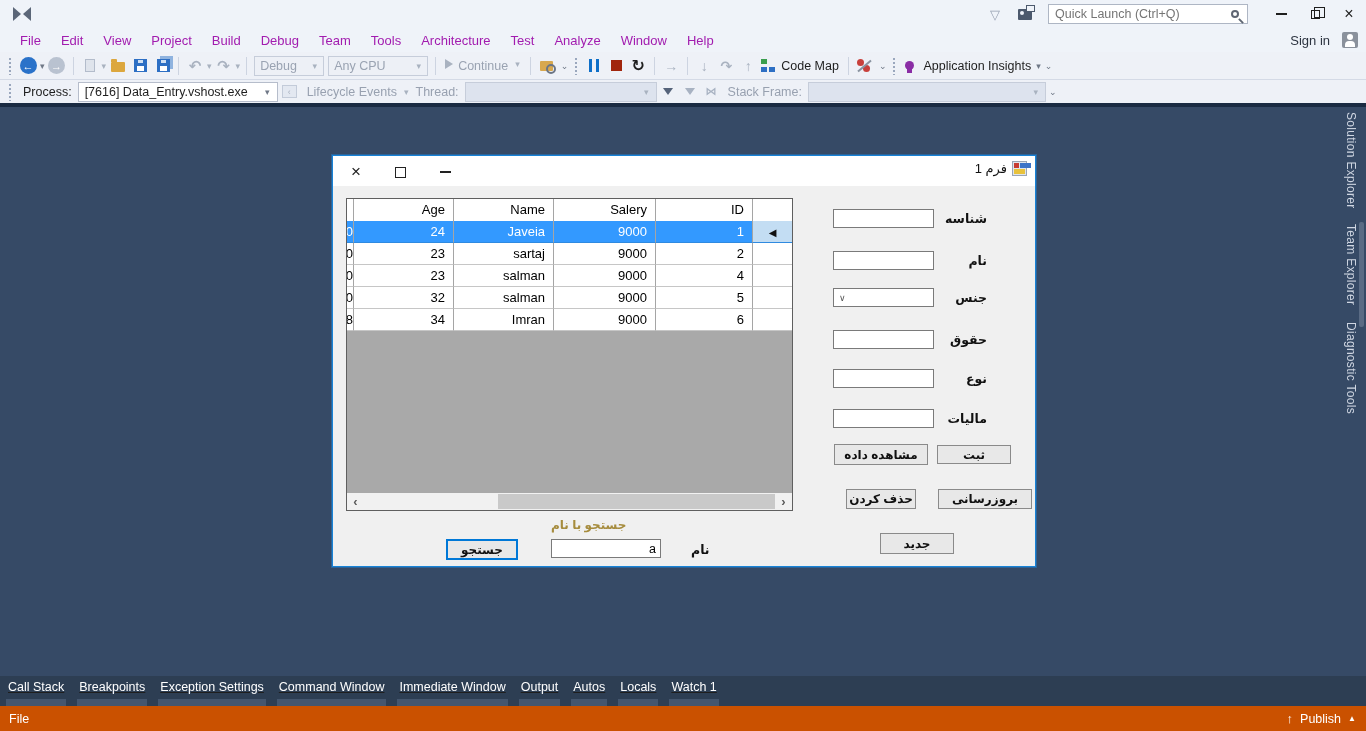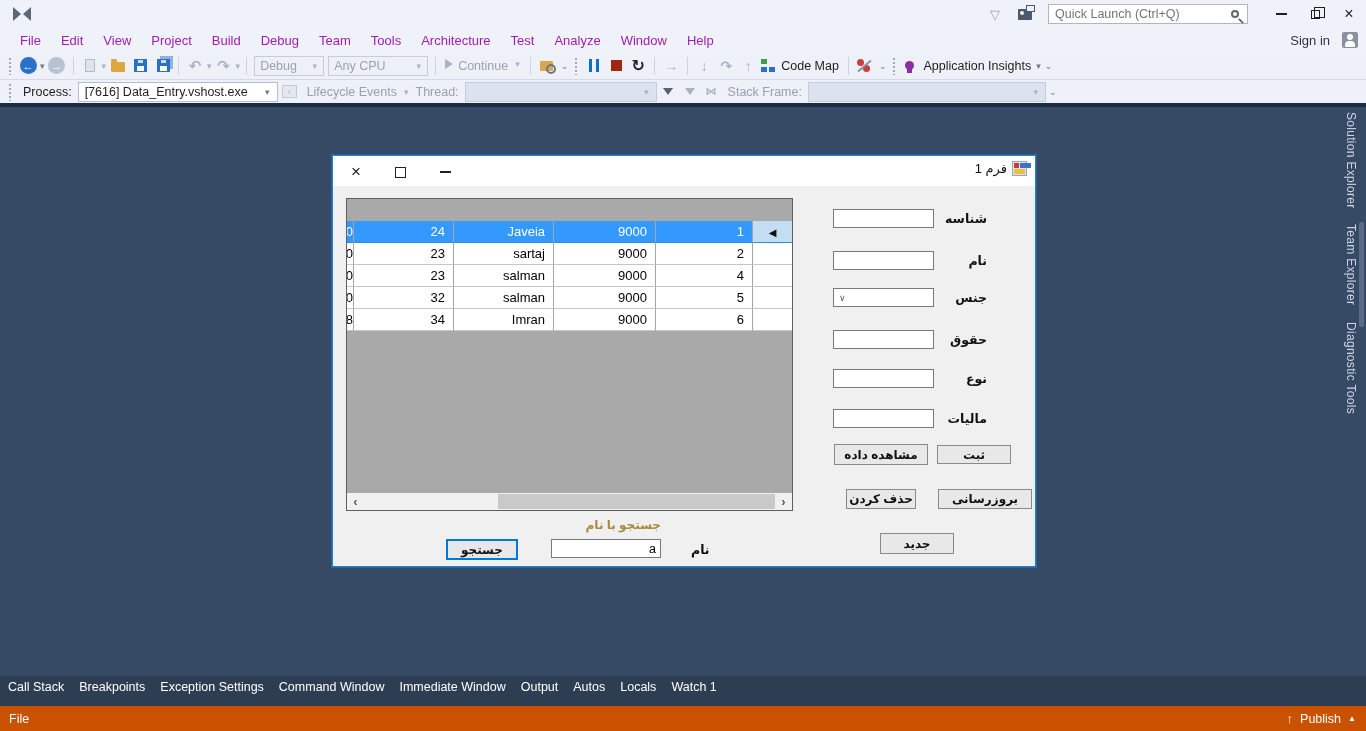--- a/index.html
+++ b/index.html
@@ -127,29 +127,29 @@
   .hs-arrow { position:absolute; top:0; width:17px; height:17px; color:#5a5a5a; font-size:13px; font-weight:bold; display:flex; align-items:center; justify-content:center; }
   .hs-left { left:0; } .hs-right { right:0; }
   .hs-thumb { position:absolute; left:151px; top:1px; width:277px; height:15px; background:#c9c9c9; }
 
   
   .f-label { position:absolute; right:48px; font-size:12.5px; font-weight:bold; color:#111; direction:rtl; }
   .f-tb { position:absolute; left:500px; width:101px; height:19px; background:#fff; border:1px solid #7a7a7a; }
   .f-combo { position:absolute; left:500px; width:101px; height:19px; background:#fff; border:1px solid #7a7a7a; display:flex; align-items:center; }
   .combo-chevron { color:#555; font-size:9px; margin-left:5px; }
   .f-btn { position:absolute; background:#e8e8e8; border:1px solid #8a8a8a; font-size:12px; font-weight:bold; color:#111; display:flex; align-items:center; justify-content:center; direction:rtl; font-family:inherit; }
-  .search-heading { position:absolute; left:218px; top:362px; width:110px; text-align:right; font-size:12px; font-weight:bold; color:#a68c3e; direction:rtl; }
+  .search-heading { position:absolute; left:218px; top:362px; width:110px; text-align:left; font-size:12px; font-weight:bold; color:#a68c3e; direction:rtl; }
   .search-btn { left:113px; top:383px; width:72px; height:21px; border:2px solid #0078d7; }
   .search-tb { position:absolute; left:218px; top:383px; width:110px; height:19px; background:#fff; border:1px solid #7a7a7a; }
   .search-tb input { width:100%; height:100%; border:none; outline:none; direction:rtl; padding:0 4px; font-size:12.5px; font-family:inherit; background:transparent; }
   .search-name-lbl { position:absolute; left:358px; top:386px; font-size:12.5px; font-weight:bold; color:#111; direction:rtl; }
 
   
   .bottom-tabs { position:absolute; left:0; top:676px; width:1366px; height:30px; background:#2d3e53; display:flex; padding:4px 0 0 6px; }
-  .btab { display:flex; margin-right:11px; }
+  .btab { display:flex; flex-direction:column; margin-right:11px;text-decoration:underline; }
   .btab span { color:#ffffff; font-size:12.5px; padding:0 2px; }
   .btab .underseg { height:7px; background:#44566e; margin-top:5px; }
 
   
   .statusbar { position:absolute; left:0; top:706px; width:1366px; height:25px; background:#ca5100; color:#fff; display:flex; align-items:center; font-size:12.5px; }
   .status-ready { margin-left:9px; }
   .publish-zone { position:absolute; right:10px; display:flex; align-items:center; gap:7px; }
   .pub-up { font-size:13px; font-weight:bold; }
   .pub-tri { font-size:8px; }
 </style>
@@ -324,20 +324,28 @@
         <div class="form-ctrl" style="left:103px">
             <span class="frm-min-bar"></span>
           </div>
         <div class="form-title-zone">
           <span class="form-icon"></span>
           <span class="form-title-text">فرم 1</span>
         </div>
       </div>
 
       <div class="grid">
+        <div class="g-header">
+          <div class="gc c-clip"></div>
+          <div class="gc c-age">Age</div>
+          <div class="gc c-name">Name</div>
+          <div class="gc c-sal">Salery</div>
+          <div class="gc c-id">ID</div>
+          <div class="gc c-hdr"></div>
+        </div>
 
         <div class="g-row sel" style="top:22px">
           <div class="gc c-clip">0</div>
           <div class="gc c-age">24</div>
           <div class="gc c-name">Javeia</div>
           <div class="gc c-sal">9000</div>
           <div class="gc c-id">1</div>
           <div class="gc c-hdr"><span class="rowptr">◀</span></div>
         </div>
         <div class="g-row" style="top:44px">

